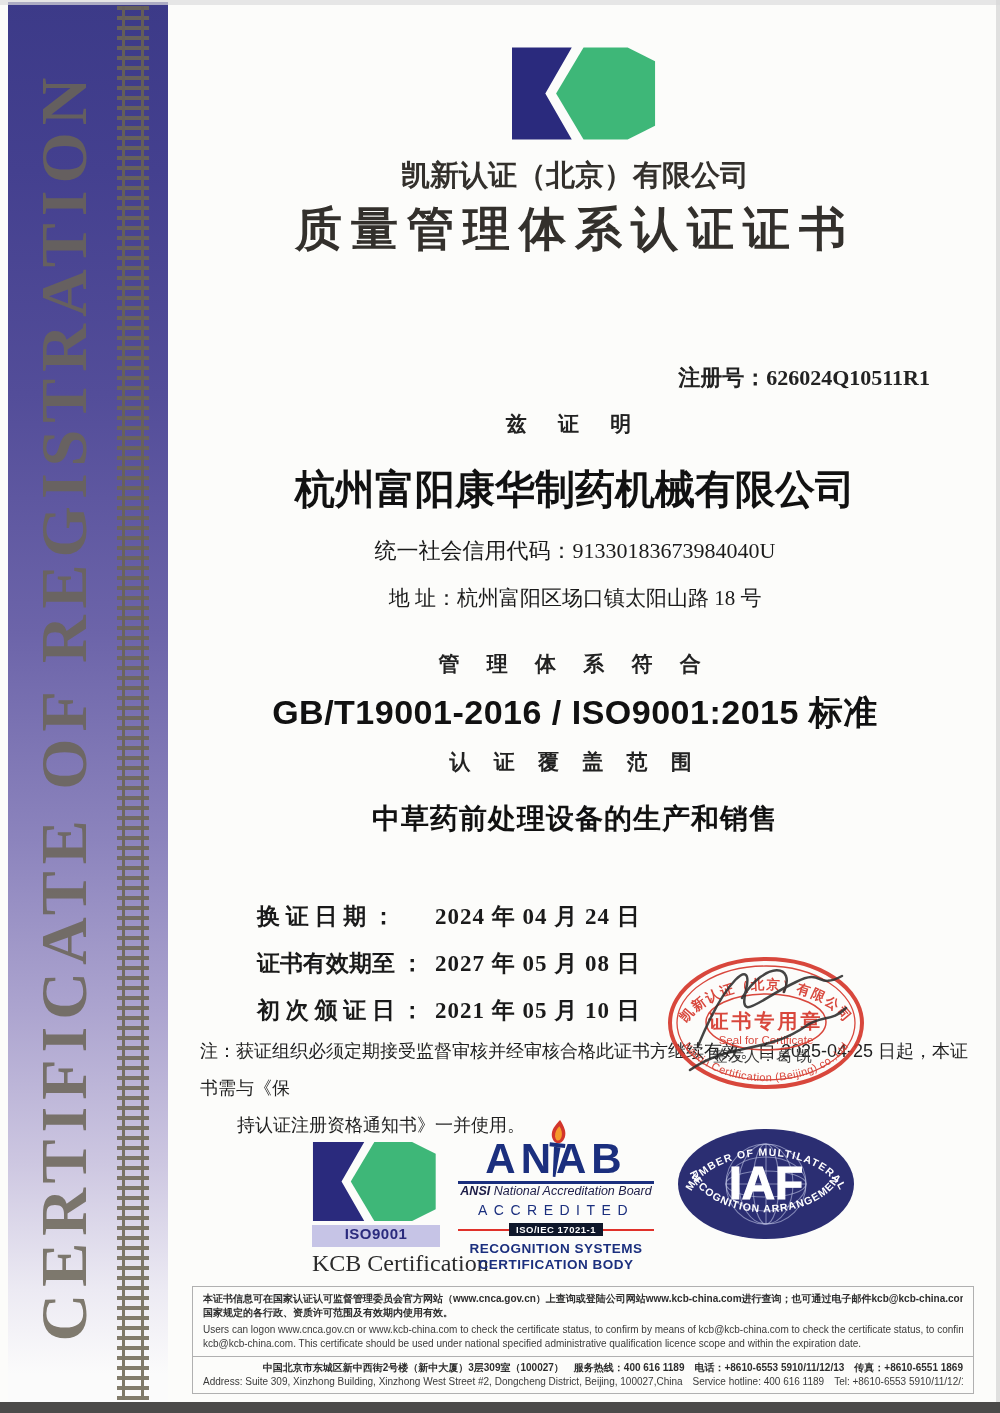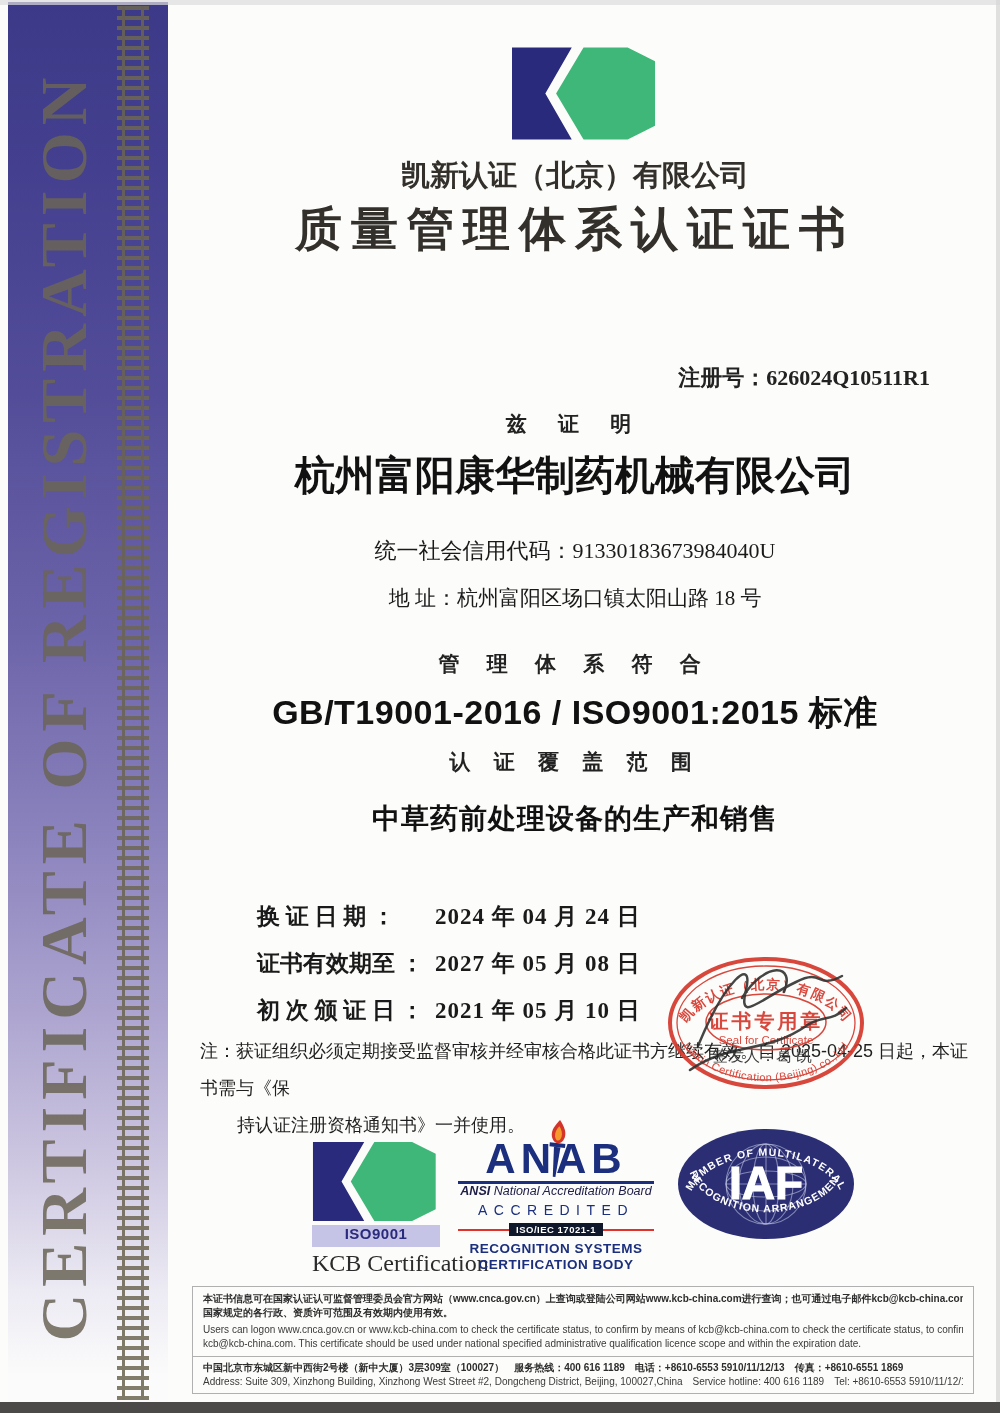--- a/index.html
+++ b/index.html
@@ -30,21 +30,21 @@
     color:#6b6557;opacity:.85;text-align:center;line-height:88px;white-space:nowrap;
   }
 
   
   .cline{position:absolute;left:165px;width:820px;text-align:center;}
   .org-name{top:156px;font-family:"Liberation Serif",serif;font-weight:bold;font-size:29px;color:#33302c;}
   .doc-title{top:198px;font-family:"Liberation Serif",serif;font-weight:bold;font-size:47px;letter-spacing:9px;color:#33302c;}
   .reg-line{top:363px;text-align:right;padding-right:55px;box-sizing:border-box;
     font-family:"Liberation Serif",serif;font-weight:bold;font-size:22px;color:#222;}
   .statement{top:410px;font-family:"Liberation Serif",serif;font-weight:bold;font-size:21px;letter-spacing:13px;color:#222;}
-  .company-name{top:448px;font-weight:bold;font-size:40px;color:#111;}
+  .company-name{top:462px;font-weight:bold;font-size:40px;color:#111;}
   .credit-line{top:536px;font-family:"Liberation Serif",serif;font-size:22px;color:#1a1a1a;}
   .addr-line{top:584px;font-family:"Liberation Serif",serif;font-size:21px;color:#1a1a1a;}
   .conform{top:650px;font-family:"Liberation Serif",serif;font-weight:bold;font-size:21px;letter-spacing:11px;color:#222;}
   .std-name{top:690px;font-weight:bold;font-size:34px;letter-spacing:.5px;color:#111;}
   .scope-heading{top:748px;font-family:"Liberation Serif",serif;font-weight:bold;font-size:21px;letter-spacing:9px;color:#222;}
   .scope-text{top:800px;font-weight:bold;font-size:28px;letter-spacing:1px;color:#111;}
 
   
   .dates{position:absolute;left:213px;top:893px;font-family:"Liberation Serif",serif;font-size:23px;font-weight:600;color:#1a1a1a;margin-left:44px;}
   .date-row{height:47px;line-height:47px;white-space:nowrap;}
@@ -80,21 +80,21 @@
 
   .iaf{position:absolute;left:676px;top:1128px;}
 
   
   .footer-box{position:absolute;left:192px;top:1286px;width:782px;border:1px solid #b0b0b0;
     box-sizing:border-box;padding:5px 10px 4px 10px;background:#fcfcfa;}
   .f-cn{font-weight:bold;font-size:10px;line-height:14px;color:#2d2d2d;white-space:nowrap;overflow:hidden;}
   .f-en{font-size:10px;line-height:14px;color:#3a3a3a;white-space:nowrap;overflow:hidden;}
   .f-en-block{margin-top:3px;}
   .f-divider{border-top:1px solid #b0b0b0;margin:5px -10px 4px -10px;}
-  .f-addr-cn{font-weight:bold;font-size:10px;line-height:14px;color:#2d2d2d;text-align:left;white-space:nowrap;overflow:hidden;}
+  .f-addr-cn{font-weight:bold;font-size:10px;line-height:14px;color:#2d2d2d;text-align:right;white-space:nowrap;overflow:hidden;}
   .f-addr-en{font-size:10px;line-height:14px;color:#3a3a3a;text-align:center;white-space:nowrap;overflow:hidden;}
 </style>
 </head>
 <body>
 
 <div class="page">
 
   <div class="sidebar">
     <div class="track"></div>
   </div>

